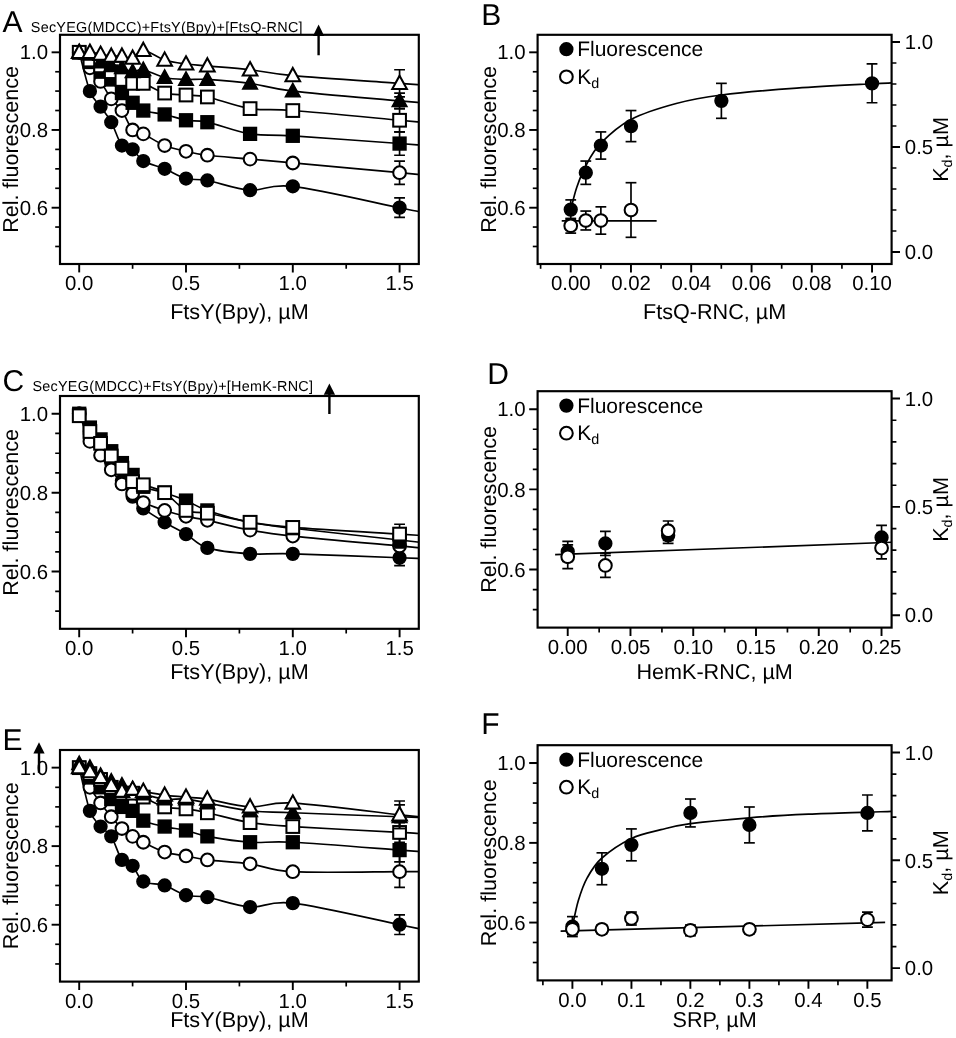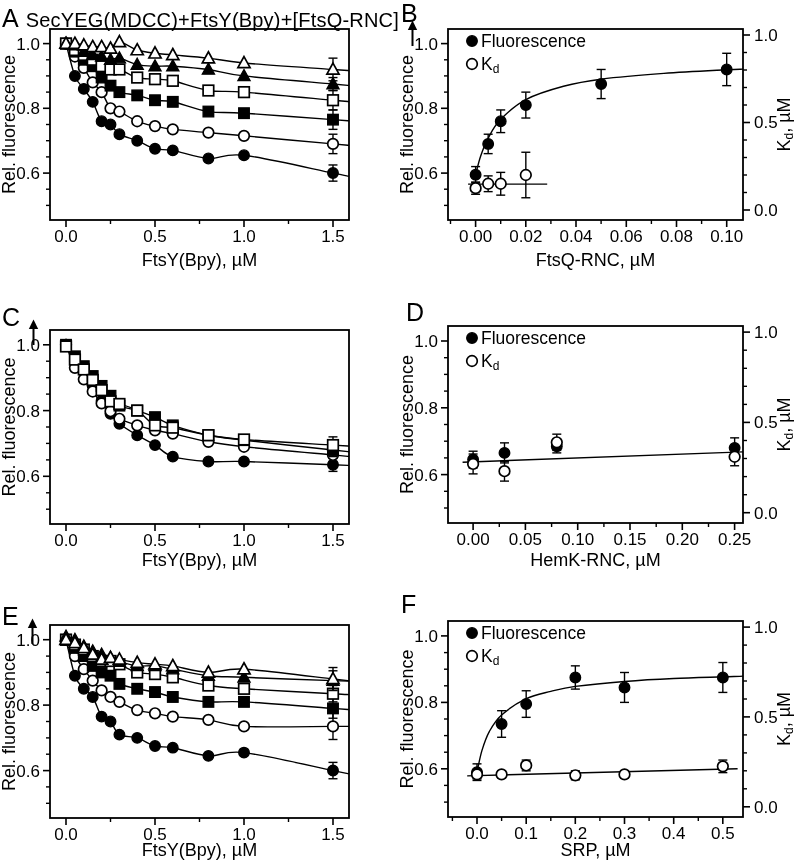--- a/index.html
+++ b/index.html
@@ -2,21 +2,21 @@
 <html><head>
 <meta charset="utf-8">
 <style>
   html,body{margin:0;padding:0;background:#ffffff;}
   .fig{position:relative;width:797px;height:865px;background:#ffffff;
        font-family:"Liberation Sans",sans-serif;color:#000;overflow:hidden;}
   .panel{position:absolute;}
   .plot{position:absolute;left:0;top:0;}
   .panel-head{position:absolute;display:flex;align-items:baseline;gap:7px;white-space:nowrap;}
   .letter{font-size:25px;line-height:1;}
-  .title{font-size:20px;letter-spacing:0.2px;}
+  .title{font-size:12px;letter-spacing:0.2px;}
   .arrow-svg{position:relative;top:20px;}
 </style>
 </head>
 <body>
 
 <div class="fig">
 
   <section class="panel" style="left:0;top:0;width:398px;height:290px">
     <svg class="plot" width="398" height="290" viewBox="0 0 398 290">
         <line x1="66.0" y1="220" x2="66.0" y2="227" stroke="#000" stroke-width="1.6"></line>
@@ -358,20 +358,21 @@
         <rect x="114.11071428571428" y="108.68305084745762" width="10.6" height="10.6" fill="#fff" stroke="#000" stroke-width="1.7"></rect>
         <rect x="131.9083333333333" y="115.25932203389827" width="10.6" height="10.6" fill="#fff" stroke="#000" stroke-width="1.7"></rect>
         <rect x="149.70595238095237" y="130.0559322033898" width="10.6" height="10.6" fill="#fff" stroke="#000" stroke-width="1.7"></rect>
         <rect x="167.50357142857138" y="132.35762711864402" width="10.6" height="10.6" fill="#fff" stroke="#000" stroke-width="1.7"></rect>
         <rect x="203.0988095238095" y="139.92033898305084" width="10.6" height="10.6" fill="#fff" stroke="#000" stroke-width="1.7"></rect>
         <rect x="238.6940476190476" y="144.1949152542373" width="10.6" height="10.6" fill="#fff" stroke="#000" stroke-width="1.7"></rect>
         <rect x="327.6821428571428" y="149.78474576271185" width="10.6" height="10.6" fill="#fff" stroke="#000" stroke-width="1.7"></rect>
       </svg>
     <div class="panel-head" style="left:2px;top:9px">
       <span class="letter">C</span>
+      <span class="title">SecYEG(MDCC)+FtsY(Bpy)+[HemK-RNC]</span>
       <svg class="arrow-svg" width="13" height="27" viewBox="0 0 13 27">
           <line x1="6.5" y1="26" x2="6.5" y2="6" stroke="#000" stroke-width="2"></line>
           <path d="M6.5 0.5 L1.8 10 L11.2 10 Z" fill="#000"></path>
         </svg>
     </div>
   </section>
 
   <section class="panel" style="left:398px;top:290px;width:399px;height:288px">
     <svg class="plot" width="399" height="288" viewBox="0 0 399 288">
         <line x1="75.1" y1="233" x2="75.1" y2="240" stroke="#000" stroke-width="1.6"></line>

